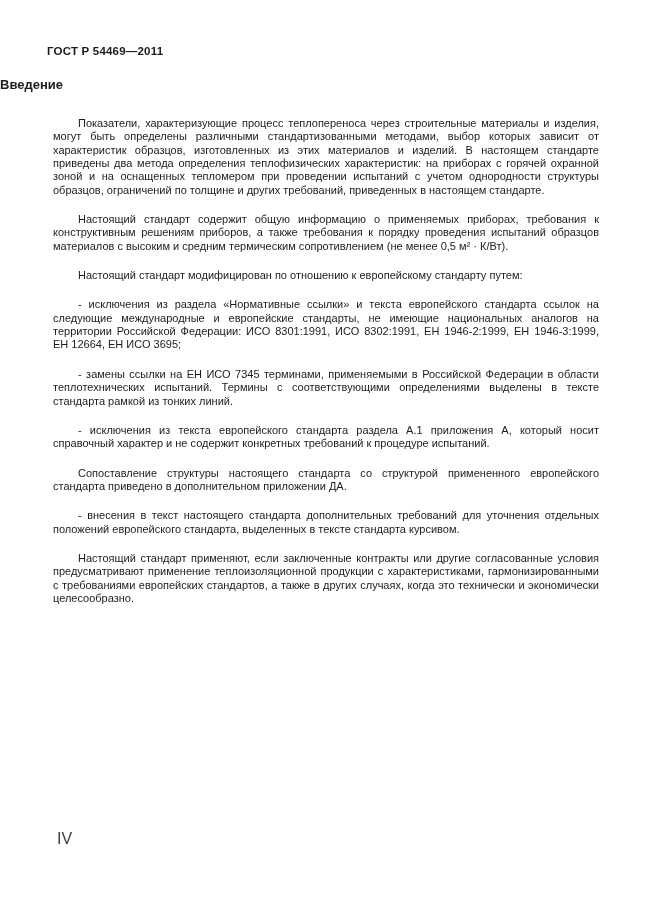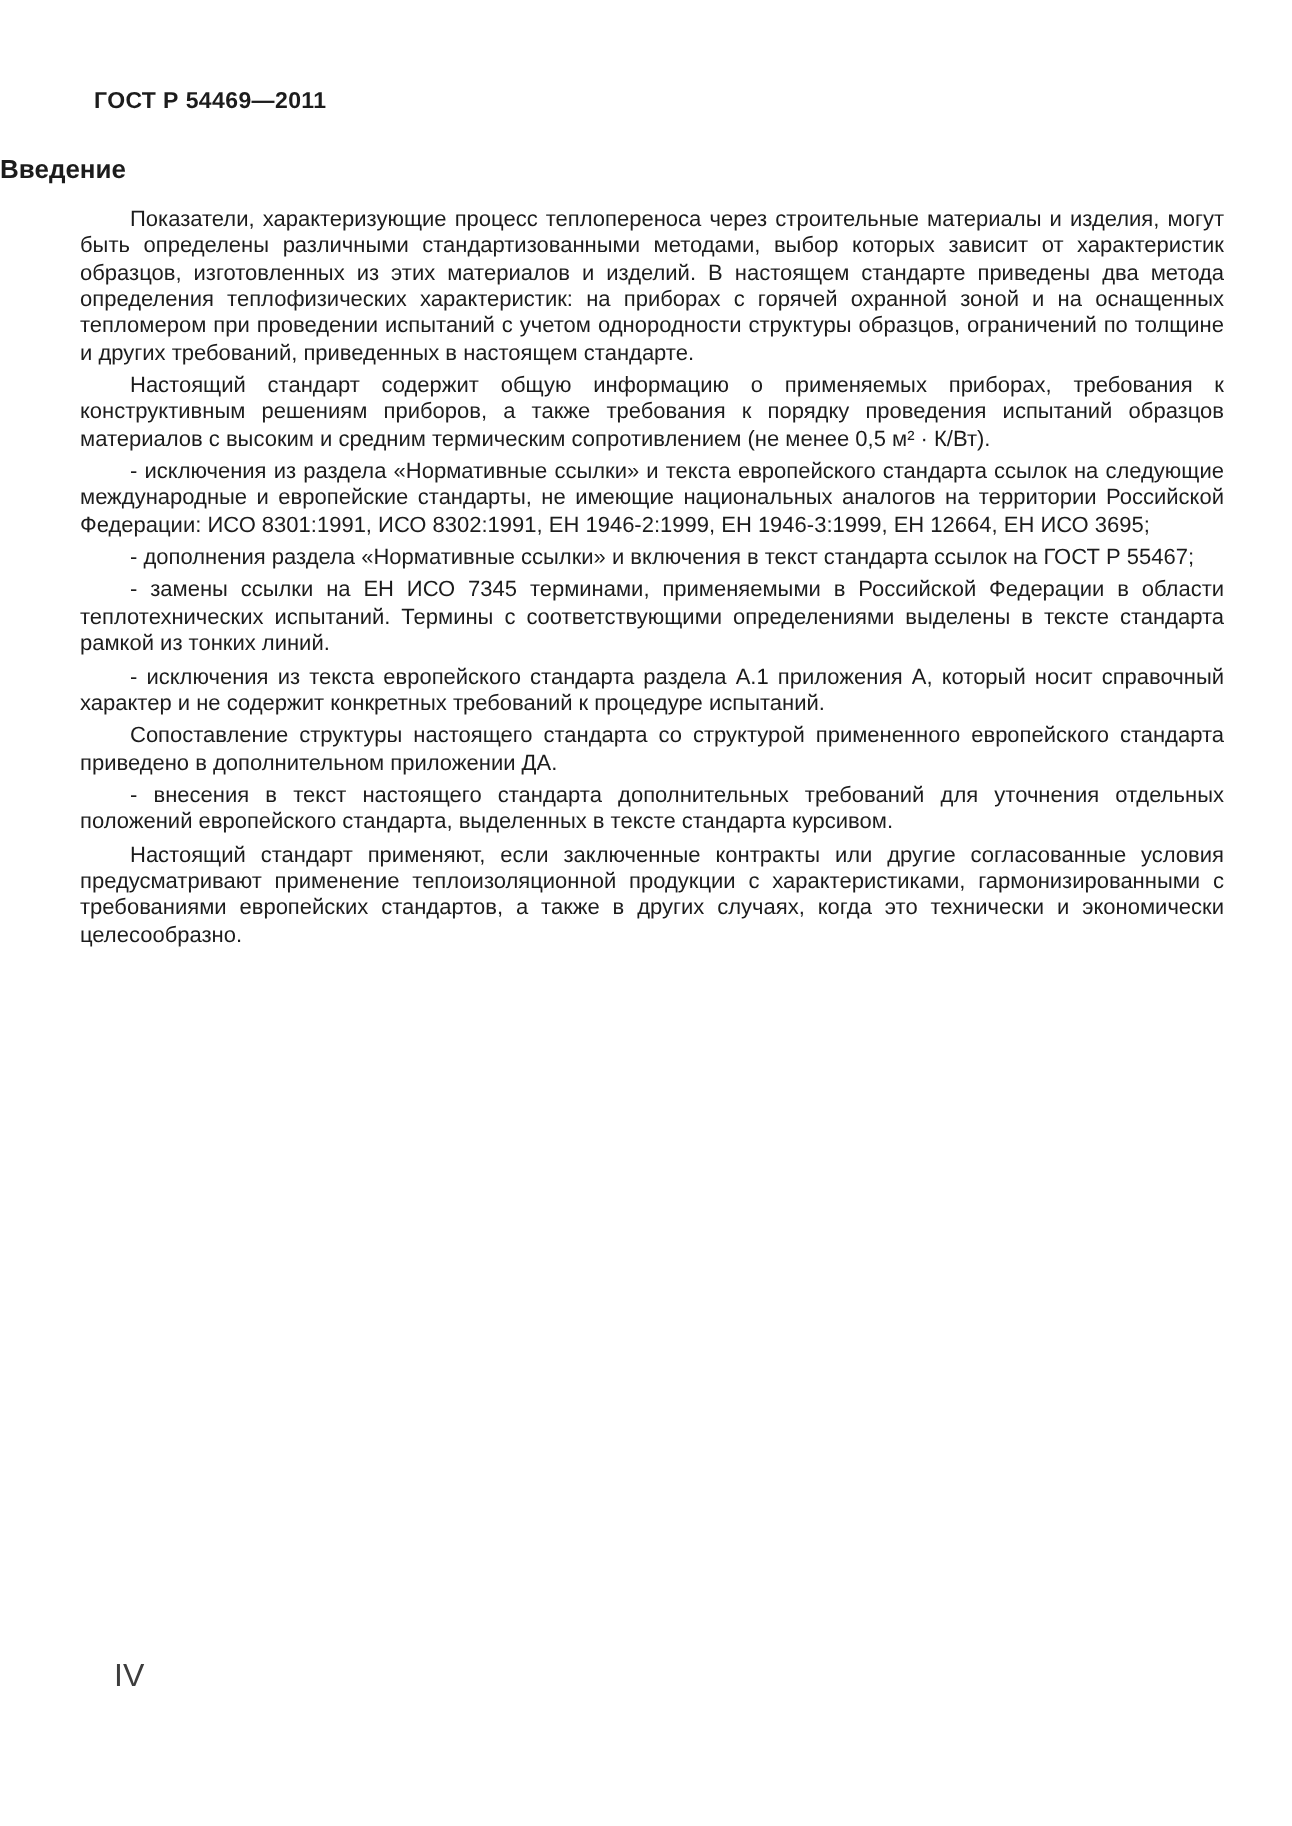--- a/index.html
+++ b/index.html
@@ -39,21 +39,21 @@
     font-size: 13px;
     font-weight: bold;
   }
   .content {
     position: absolute;
     left: 37px;
     top: 101px;
     width: 578px;
   }
   .content p {
-    margin: 3px;
+    margin: 16px;
     text-indent: 25px;
     text-align: justify;
     font-size: 11px;
     line-height: 13.35px;
   }
   .page-num {
     position: absolute;
     left: 57px;
     top: 830px;
     font-size: 16px;
@@ -64,22 +64,22 @@
 <body>
 
 <div class="page">
   <div class="doc-code">ГОСТ Р 54469—2011</div>
 
   <h1 class="heading">Введение</h1>
 
   <div class="content">
     <p>Показатели, характеризующие процесс теплопереноса через строительные материалы и изделия, могут быть определены различными стандартизованными методами, выбор которых зависит от характеристик образцов, изготовленных из этих материалов и изделий. В настоящем стандарте приведены два метода определения теплофизических характеристик: на приборах с горячей охранной зоной и на оснащенных тепломером при проведении испытаний с учетом однородности структуры образцов, ограничений по толщине и других требований, приведенных в настоящем стандарте.</p>
     <p>Настоящий стандарт содержит общую информацию о применяемых приборах, требования к конструктивным решениям приборов, а также требования к порядку проведения испытаний образцов материалов с высоким и средним термическим сопротивлением (не менее 0,5 м² · К/Вт).</p>
+    <p>Настоящий стандарт модифицирован по отношению к европейскому стандарту путем:</p>
     <p>- исключения из раздела «Нормативные ссылки» и текста европейского стандарта ссылок на следующие международные и европейские стандарты, не имеющие национальных аналогов на территории Российской Федерации: ИСО 8301:1991, ИСО 8302:1991, ЕН 1946-2:1999, ЕН 1946-3:1999, ЕН 12664, ЕН ИСО 3695;</p>
-    <p>- дополнения раздела «Нормативные ссылки» и включения в текст стандарта ссылок на ГОСТ Р 55467;</p>
     <p>- замены ссылки на ЕН ИСО 7345 терминами, применяемыми в Российской Федерации в области теплотехнических испытаний. Термины с соответствующими определениями выделены в тексте стандарта рамкой из тонких линий.</p>
     <p>- исключения из текста европейского стандарта раздела А.1 приложения А, который носит справочный характер и не содержит конкретных требований к процедуре испытаний.</p>
     <p>Сопоставление структуры настоящего стандарта со структурой примененного европейского стандарта приведено в дополнительном приложении ДА.</p>
     <p>- внесения в текст настоящего стандарта дополнительных требований для уточнения отдельных положений европейского стандарта, выделенных в тексте стандарта курсивом.</p>
     <p>Настоящий стандарт применяют, если заключенные контракты или другие согласованные условия предусматривают применение теплоизоляционной продукции с характеристиками, гармонизированными с требованиями европейских стандартов, а также в других случаях, когда это технически и экономически целесообразно.</p>
   </div>
 
   <div class="page-num">IV</div>
 </div>
 

